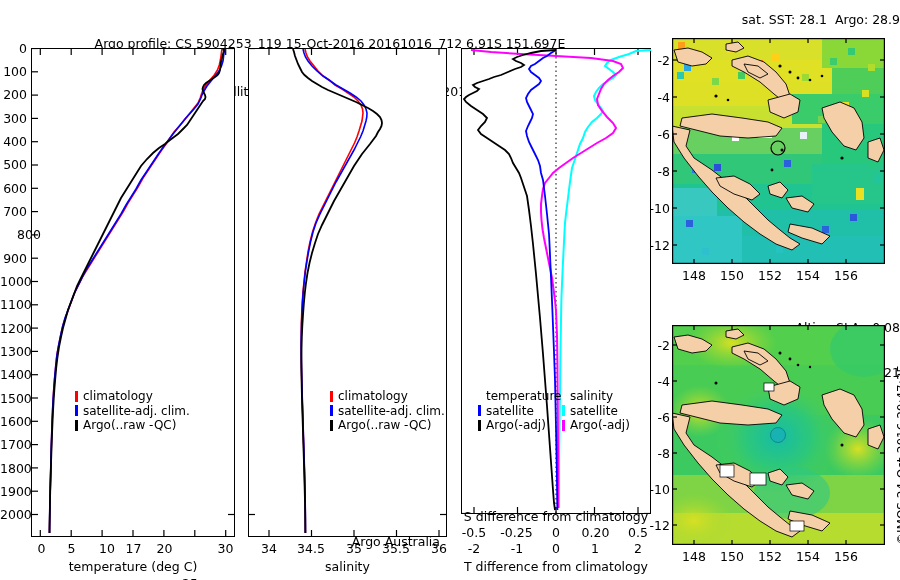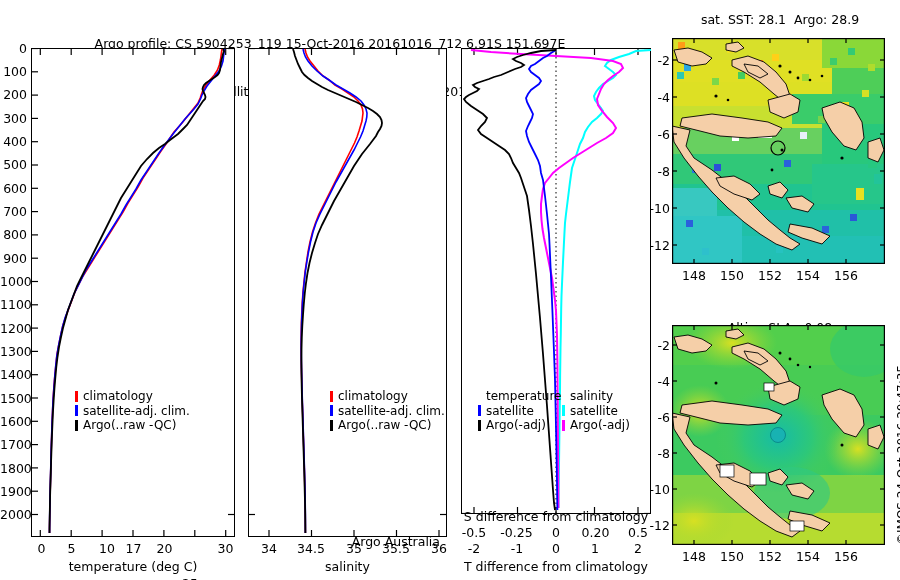--- a/index.html
+++ b/index.html
@@ -9,21 +9,21 @@
   .title{position:absolute;left:0;top:4px;width:660px;text-align:center;
          font-size:12.5px;line-height:16px;white-space:pre;}
   .panel-frame{position:absolute;border:1.3px solid #000;background:#fff;box-sizing:border-box;}
   .tick-lbl{position:absolute;font-size:12.5px;white-space:nowrap;}
   .axis-title{position:absolute;font-size:12.5px;white-space:nowrap;}
   .legend{position:absolute;font-size:12px;line-height:14.5px;white-space:nowrap;}
   .legend-row{display:flex;align-items:center;height:14.5px;}
   .swatch{display:inline-block;width:3px;height:11px;margin-right:5px;}
   .swatch.blank{background:transparent;}
   .note{position:absolute;font-size:12.5px;line-height:15px;white-space:pre;text-align:right;}
-  .maptitle{position:absolute;font-size:12.5px;white-space:pre;text-align:center;line-height:15px;}
+  .maptitle{position:absolute;font-size:12.5px;white-space:pre;text-align:right;line-height:15px;}
   .copyright{position:absolute;font-size:12px;white-space:nowrap;
              transform-origin:0 0;transform:rotate(-90deg);}
   svg{display:block;}
   .tkm{stroke:#000;stroke-width:1.2;}
 </style>
 </head>
 <body>
 
 <div class="title">
   <div>Argo profile: CS 5904253_119 15-Oct-2016 20161016_712 6.91S 151.697E</div>
@@ -86,21 +86,21 @@
 
 <div class="abs">
   <div class="tick-lbl" style="left:0px;top:41px;width:27px;text-align:right;">0</div>
   <div class="tick-lbl" style="left:0px;top:64px;width:27px;text-align:right;">100</div>
   <div class="tick-lbl" style="left:0px;top:87px;width:27px;text-align:right;">200</div>
   <div class="tick-lbl" style="left:0px;top:111px;width:27px;text-align:right;">300</div>
   <div class="tick-lbl" style="left:0px;top:134px;width:27px;text-align:right;">400</div>
   <div class="tick-lbl" style="left:0px;top:157px;width:27px;text-align:right;">500</div>
   <div class="tick-lbl" style="left:0px;top:181px;width:27px;text-align:right;">600</div>
   <div class="tick-lbl" style="left:0px;top:204px;width:27px;text-align:right;">700</div>
-  <div class="tick-lbl" style="left:0px;top:227px;width:27px;text-align:right;">800</div>
+  <div class="tick-lbl" style="left:0px;top:227px;width:27px;text-align:left;padding-left:17px;">800</div>
   <div class="tick-lbl" style="left:0px;top:251px;width:27px;text-align:right;">900</div>
   <div class="tick-lbl" style="left:0px;top:274px;width:27px;text-align:right;">1000</div>
   <div class="tick-lbl" style="left:0px;top:297px;width:27px;text-align:right;">1100</div>
   <div class="tick-lbl" style="left:0px;top:321px;width:27px;text-align:right;">1200</div>
   <div class="tick-lbl" style="left:0px;top:344px;width:27px;text-align:right;">1300</div>
   <div class="tick-lbl" style="left:0px;top:367px;width:27px;text-align:right;">1400</div>
   <div class="tick-lbl" style="left:0px;top:391px;width:27px;text-align:right;">1500</div>
   <div class="tick-lbl" style="left:0px;top:414px;width:27px;text-align:right;">1600</div>
   <div class="tick-lbl" style="left:0px;top:437px;width:27px;text-align:left;">1700</div>
   <div class="tick-lbl" style="left:0px;top:461px;width:27px;text-align:right;">1800</div>

